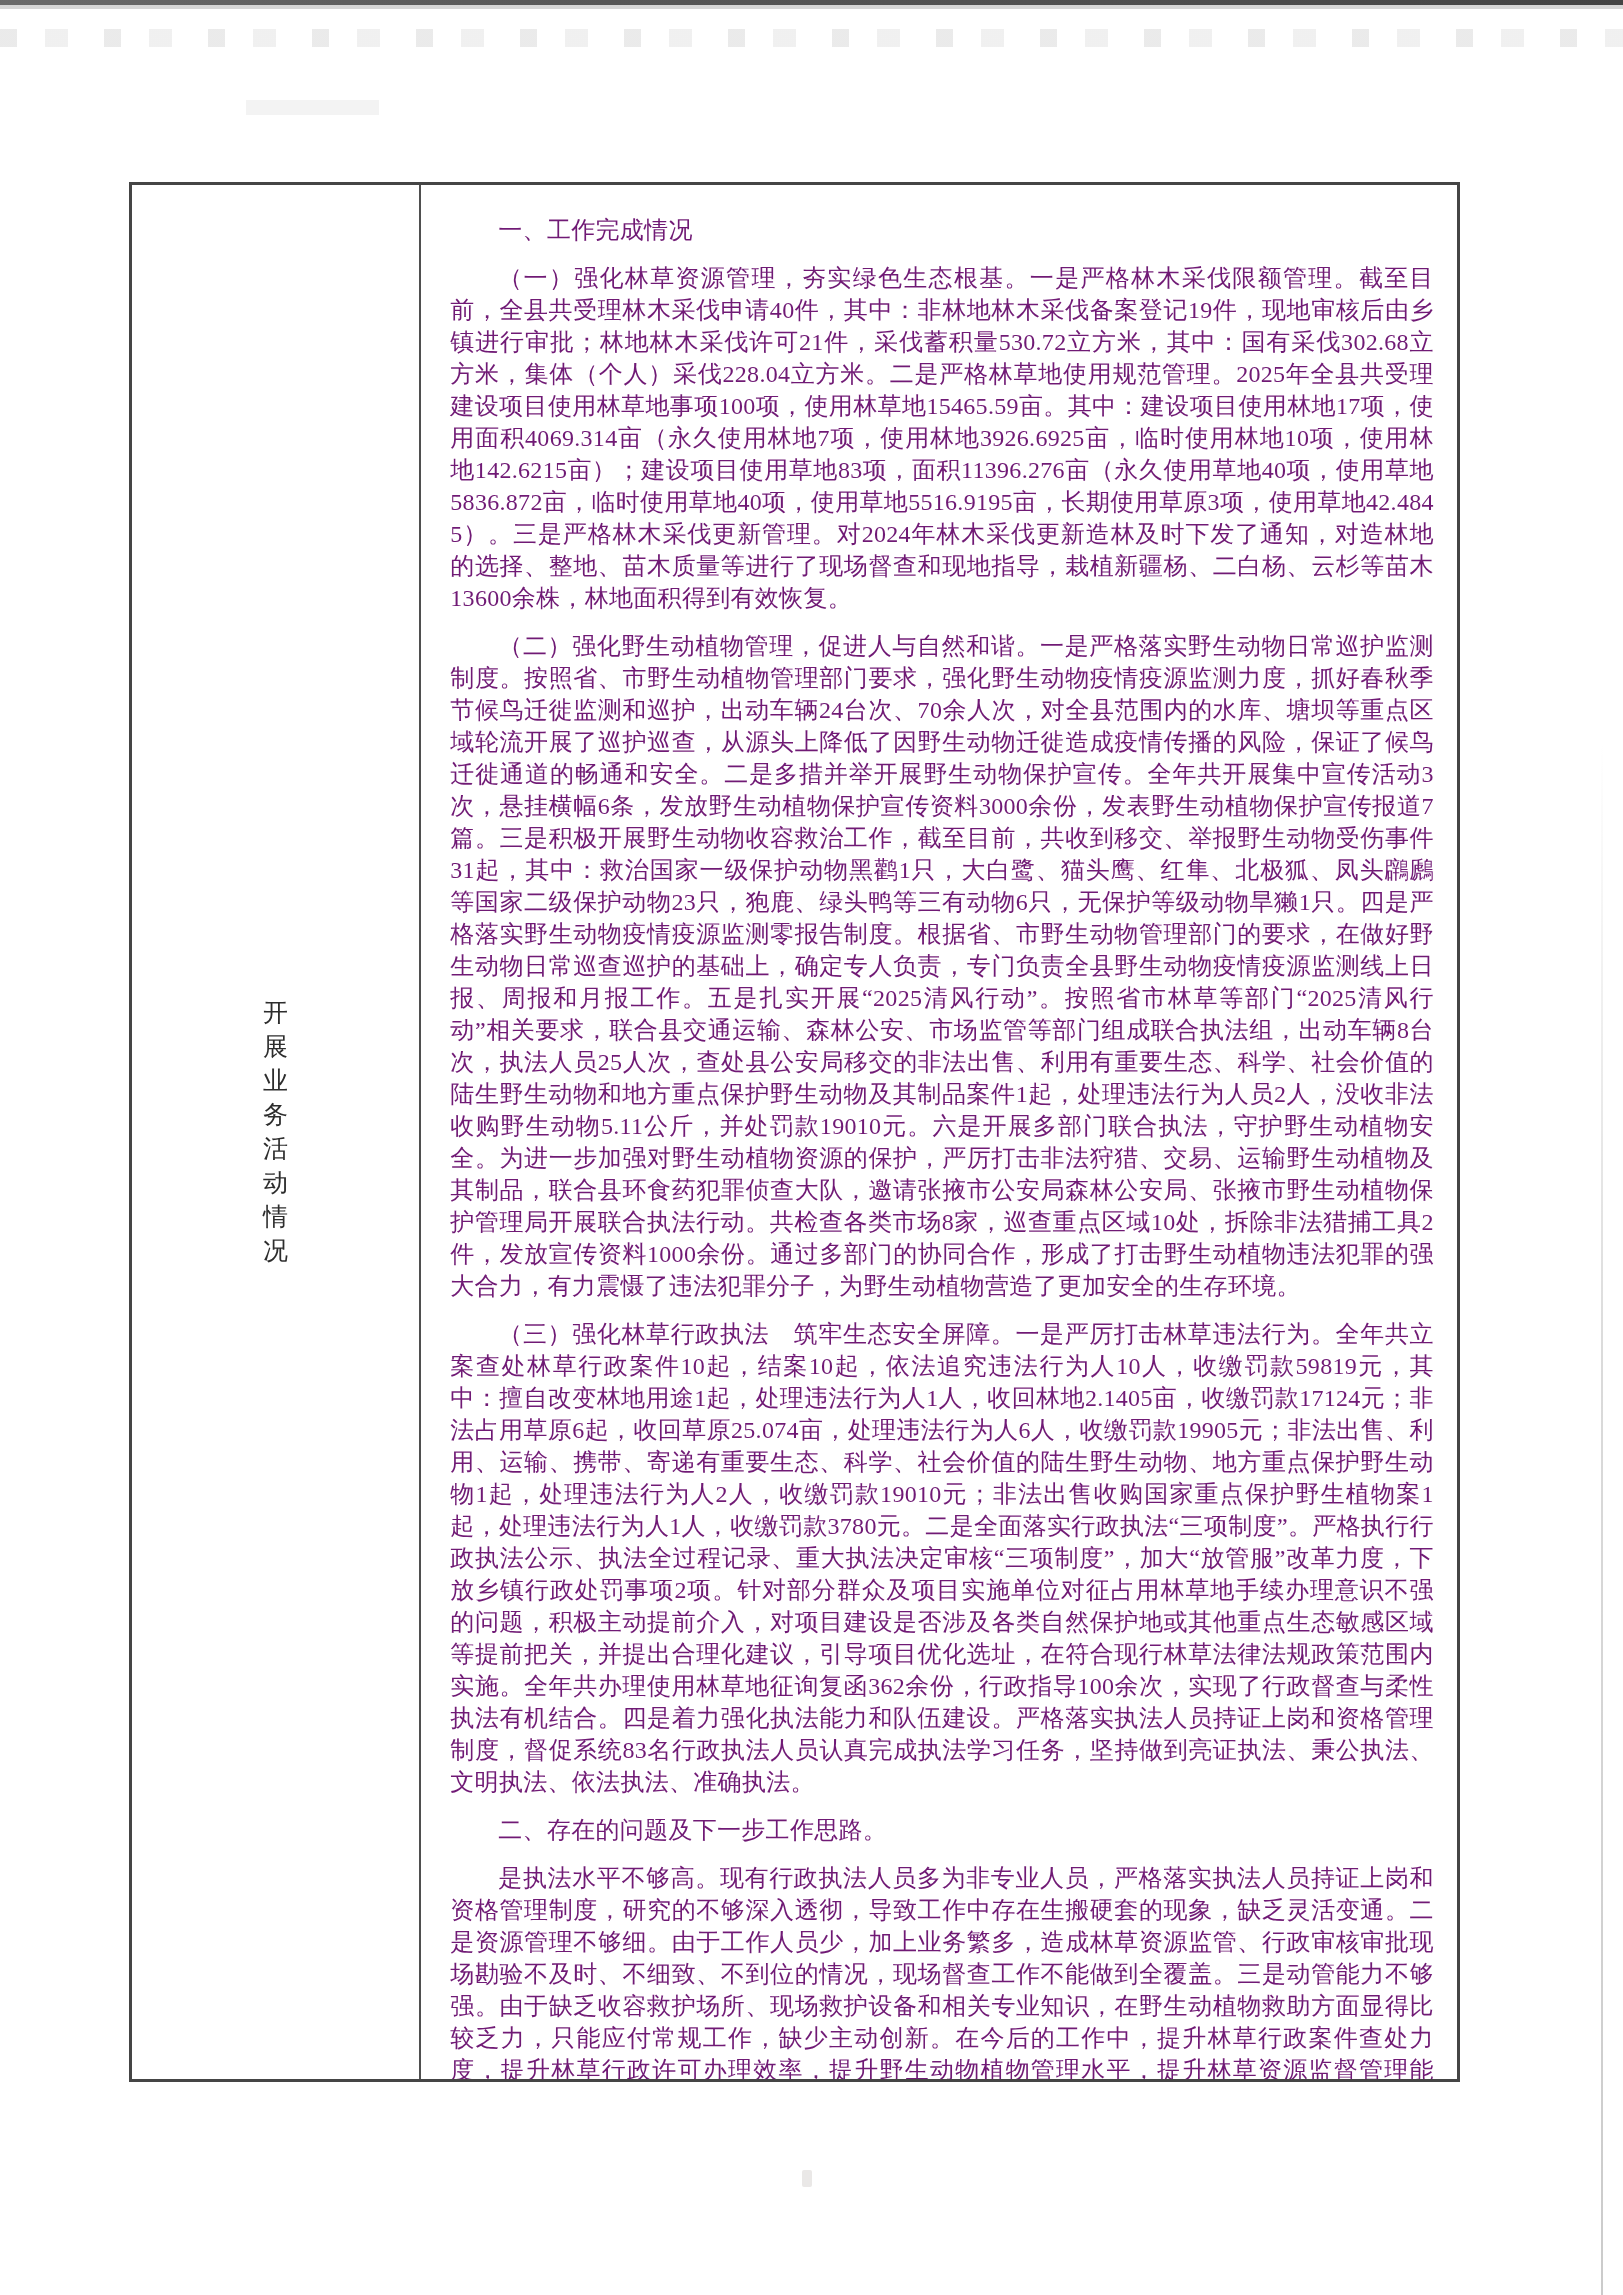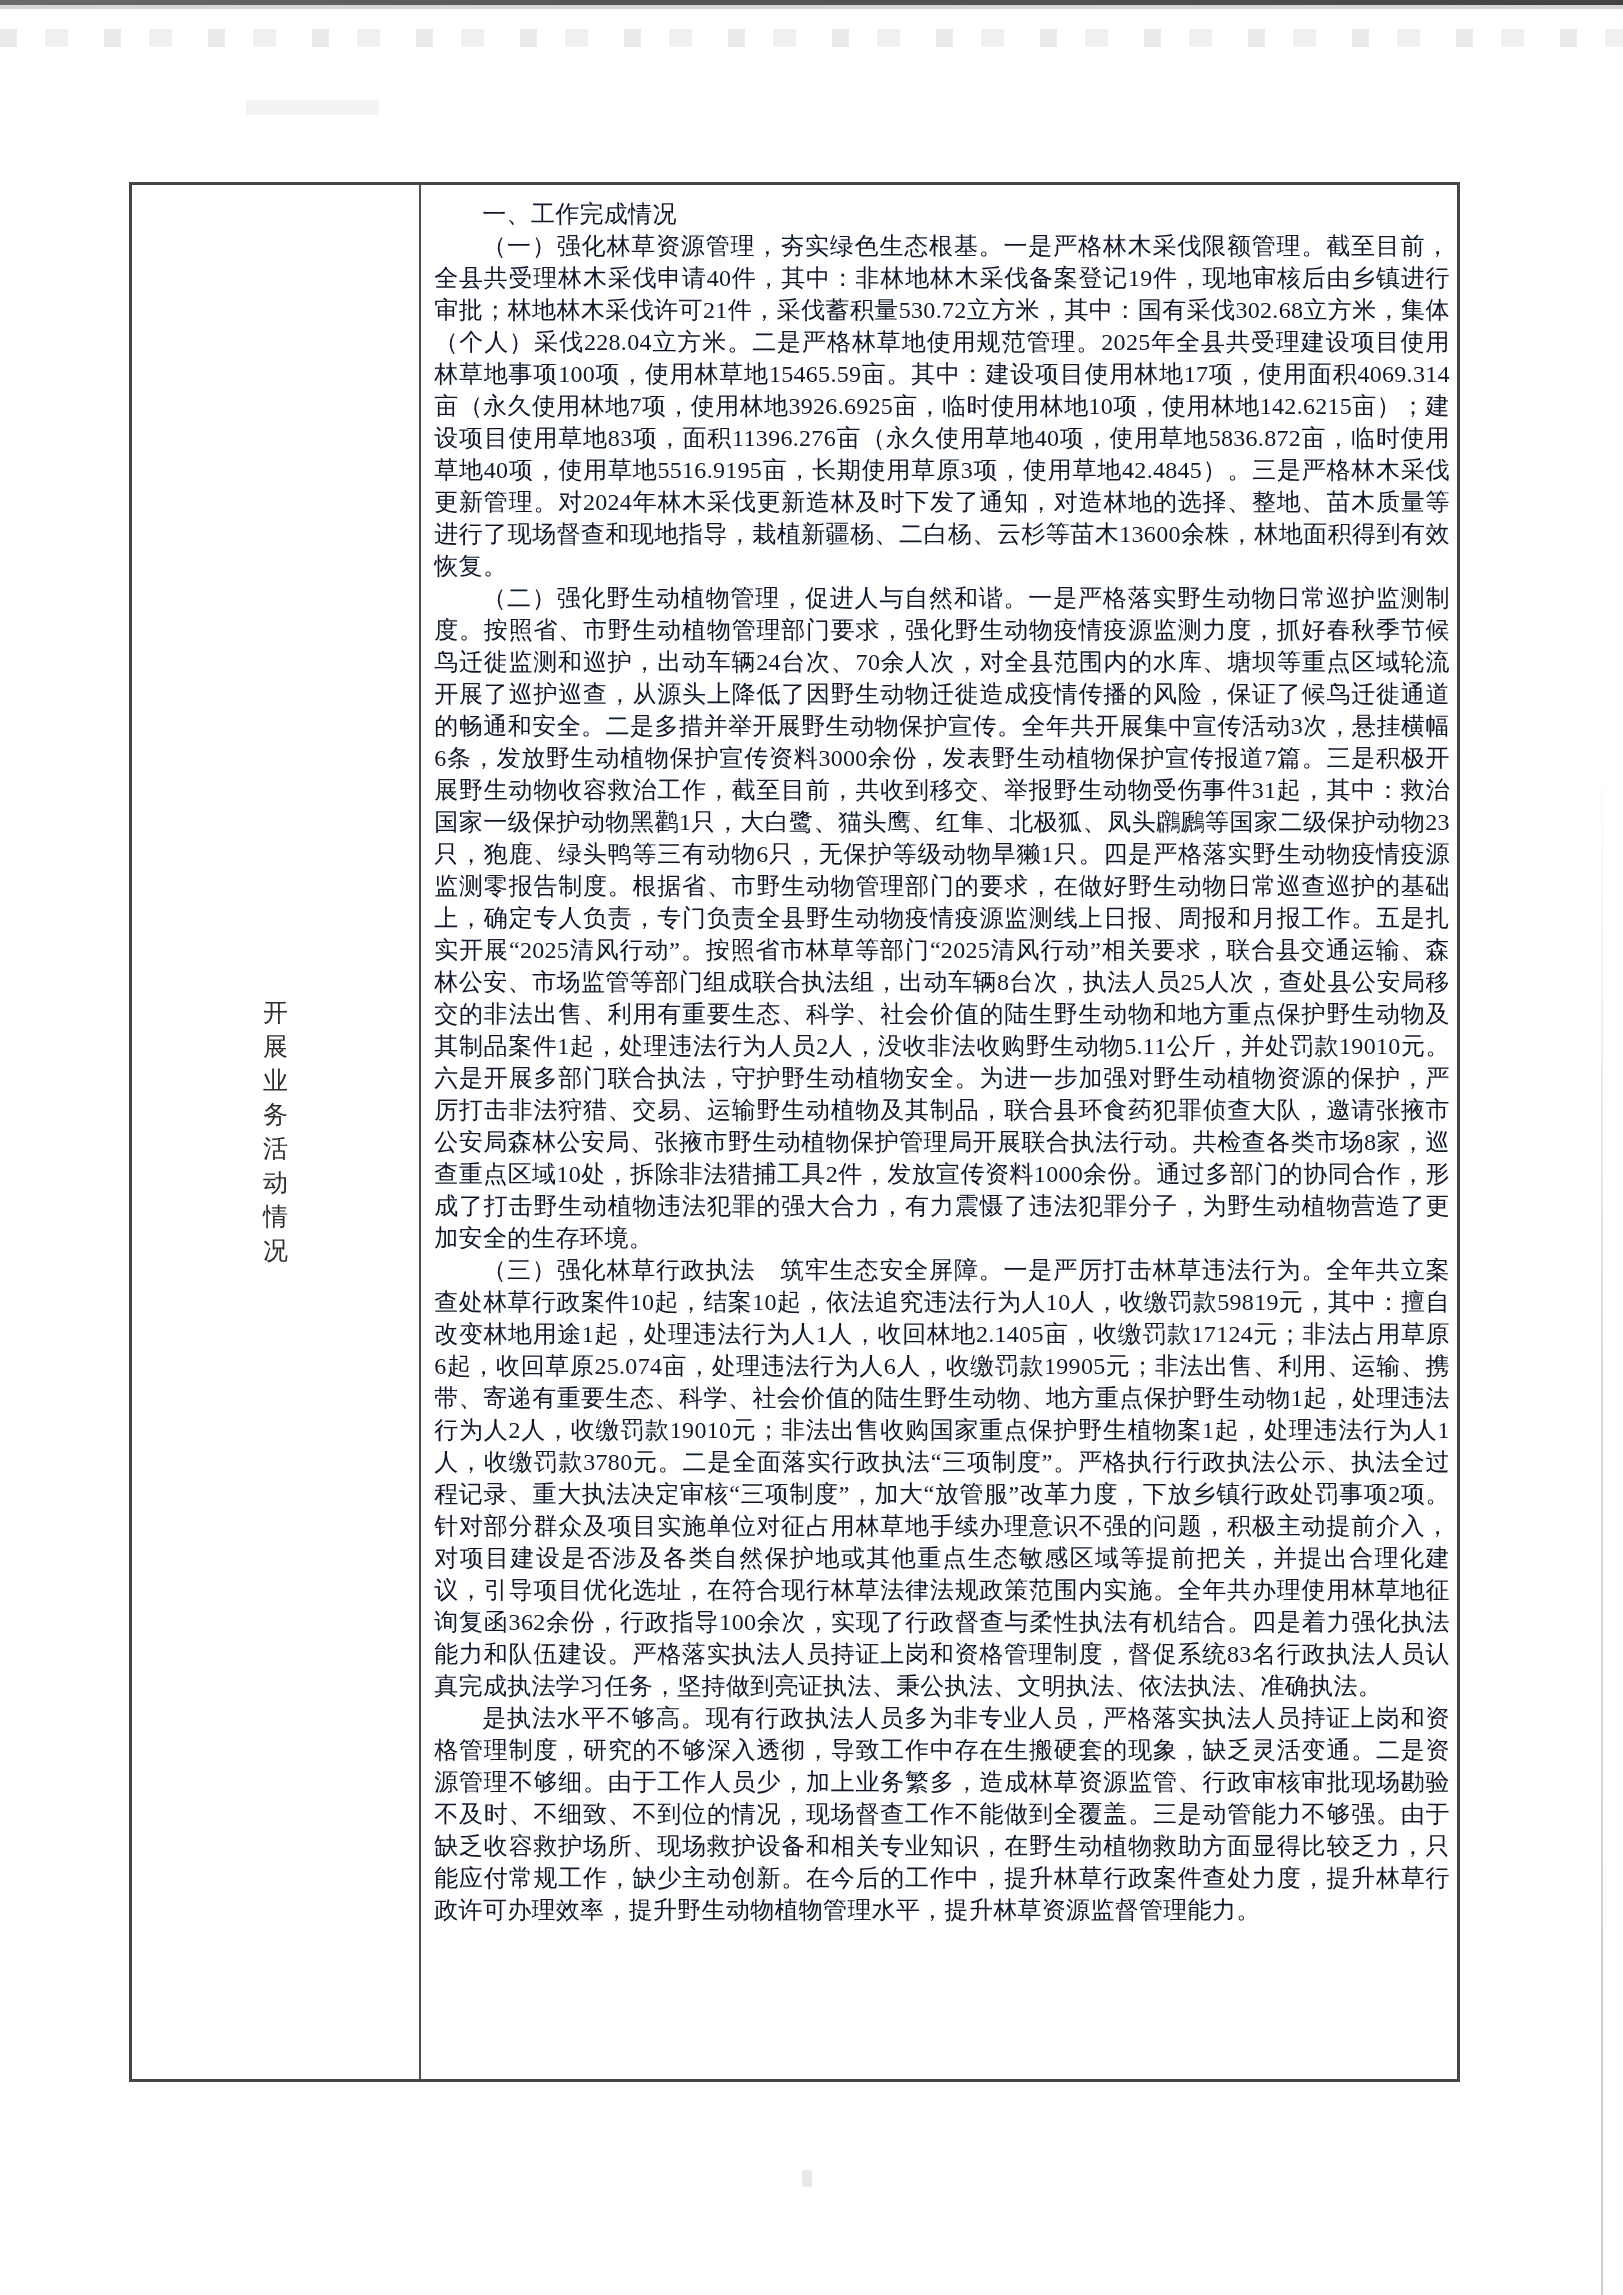--- a/index.html
+++ b/index.html
@@ -89,25 +89,25 @@
     color: #2d2d2d;
     letter-spacing: 0;
   }
   .report-cell {
     flex: 1 1 auto;
     box-sizing: border-box;
     padding: 13.3px 7.2px 0 13.3px;
     overflow: hidden;
   }
   .report-cell p {
-    margin: 0;
+    margin: 16px;
     text-indent: 2em;
     font-size: 24px;
     line-height: 32px;
-    color: #0f172a;
+    color: #701a75;
     text-align: justify;
     letter-spacing: 0.3px;
     word-break: break-all;
   }
 </style>
 </head>
 <body>
 
 <div class="page">
 
@@ -131,19 +131,20 @@
         <span>情</span>
         <span>况</span>
       </div>
     </div>
 
     <div class="report-cell">
       <p>一、工作完成情况</p>
       <p>（一）强化林草资源管理，夯实绿色生态根基。一是严格林木采伐限额管理。截至目前，全县共受理林木采伐申请40件，其中：非林地林木采伐备案登记19件，现地审核后由乡镇进行审批；林地林木采伐许可21件，采伐蓄积量530.72立方米，其中：国有采伐302.68立方米，集体（个人）采伐228.04立方米。二是严格林草地使用规范管理。2025年全县共受理建设项目使用林草地事项100项，使用林草地15465.59亩。其中：建设项目使用林地17项，使用面积4069.314亩（永久使用林地7项，使用林地3926.6925亩，临时使用林地10项，使用林地142.6215亩）；建设项目使用草地83项，面积11396.276亩（永久使用草地40项，使用草地5836.872亩，临时使用草地40项，使用草地5516.9195亩，长期使用草原3项，使用草地42.4845）。三是严格林木采伐更新管理。对2024年林木采伐更新造林及时下发了通知，对造林地的选择、整地、苗木质量等进行了现场督查和现地指导，栽植新疆杨、二白杨、云杉等苗木13600余株，林地面积得到有效恢复。</p>
       <p>（二）强化野生动植物管理，促进人与自然和谐。一是严格落实野生动物日常巡护监测制度。按照省、市野生动植物管理部门要求，强化野生动物疫情疫源监测力度，抓好春秋季节候鸟迁徙监测和巡护，出动车辆24台次、70余人次，对全县范围内的水库、塘坝等重点区域轮流开展了巡护巡查，从源头上降低了因野生动物迁徙造成疫情传播的风险，保证了候鸟迁徙通道的畅通和安全。二是多措并举开展野生动物保护宣传。全年共开展集中宣传活动3次，悬挂横幅6条，发放野生动植物保护宣传资料3000余份，发表野生动植物保护宣传报道7篇。三是积极开展野生动物收容救治工作，截至目前，共收到移交、举报野生动物受伤事件31起，其中：救治国家一级保护动物黑鹳1只，大白鹭、猫头鹰、红隼、北极狐、凤头鸊鷉等国家二级保护动物23只，狍鹿、绿头鸭等三有动物6只，无保护等级动物旱獭1只。四是严格落实野生动物疫情疫源监测零报告制度。根据省、市野生动物管理部门的要求，在做好野生动物日常巡查巡护的基础上，确定专人负责，专门负责全县野生动物疫情疫源监测线上日报、周报和月报工作。五是扎实开展“2025清风行动”。按照省市林草等部门“2025清风行动”相关要求，联合县交通运输、森林公安、市场监管等部门组成联合执法组，出动车辆8台次，执法人员25人次，查处县公安局移交的非法出售、利用有重要生态、科学、社会价值的陆生野生动物和地方重点保护野生动物及其制品案件1起，处理违法行为人员2人，没收非法收购野生动物5.11公斤，并处罚款19010元。六是开展多部门联合执法，守护野生动植物安全。为进一步加强对野生动植物资源的保护，严厉打击非法狩猎、交易、运输野生动植物及其制品，联合县环食药犯罪侦查大队，邀请张掖市公安局森林公安局、张掖市野生动植物保护管理局开展联合执法行动。共检查各类市场8家，巡查重点区域10处，拆除非法猎捕工具2件，发放宣传资料1000余份。通过多部门的协同合作，形成了打击野生动植物违法犯罪的强大合力，有力震慑了违法犯罪分子，为野生动植物营造了更加安全的生存环境。</p>
       <p>（三）强化林草行政执法　筑牢生态安全屏障。一是严厉打击林草违法行为。全年共立案查处林草行政案件10起，结案10起，依法追究违法行为人10人，收缴罚款59819元，其中：擅自改变林地用途1起，处理违法行为人1人，收回林地2.1405亩，收缴罚款17124元；非法占用草原6起，收回草原25.074亩，处理违法行为人6人，收缴罚款19905元；非法出售、利用、运输、携带、寄递有重要生态、科学、社会价值的陆生野生动物、地方重点保护野生动物1起，处理违法行为人2人，收缴罚款19010元；非法出售收购国家重点保护野生植物案1起，处理违法行为人1人，收缴罚款3780元。二是全面落实行政执法“三项制度”。严格执行行政执法公示、执法全过程记录、重大执法决定审核“三项制度”，加大“放管服”改革力度，下放乡镇行政处罚事项2项。针对部分群众及项目实施单位对征占用林草地手续办理意识不强的问题，积极主动提前介入，对项目建设是否涉及各类自然保护地或其他重点生态敏感区域等提前把关，并提出合理化建议，引导项目优化选址，在符合现行林草法律法规政策范围内实施。全年共办理使用林草地征询复函362余份，行政指导100余次，实现了行政督查与柔性执法有机结合。四是着力强化执法能力和队伍建设。严格落实执法人员持证上岗和资格管理制度，督促系统83名行政执法人员认真完成执法学习任务，坚持做到亮证执法、秉公执法、文明执法、依法执法、准确执法。</p>
+      <p>二、存在的问题及下一步工作思路。</p>
       <p>是执法水平不够高。现有行政执法人员多为非专业人员，严格落实执法人员持证上岗和资格管理制度，研究的不够深入透彻，导致工作中存在生搬硬套的现象，缺乏灵活变通。二是资源管理不够细。由于工作人员少，加上业务繁多，造成林草资源监管、行政审核审批现场勘验不及时、不细致、不到位的情况，现场督查工作不能做到全覆盖。三是动管能力不够强。由于缺乏收容救护场所、现场救护设备和相关专业知识，在野生动植物救助方面显得比较乏力，只能应付常规工作，缺少主动创新。在今后的工作中，提升林草行政案件查处力度，提升林草行政许可办理效率，提升野生动物植物管理水平，提升林草资源监督管理能力。</p>
     </div>
 
   </div>
 
 </div>
 
 
 </body></html>

